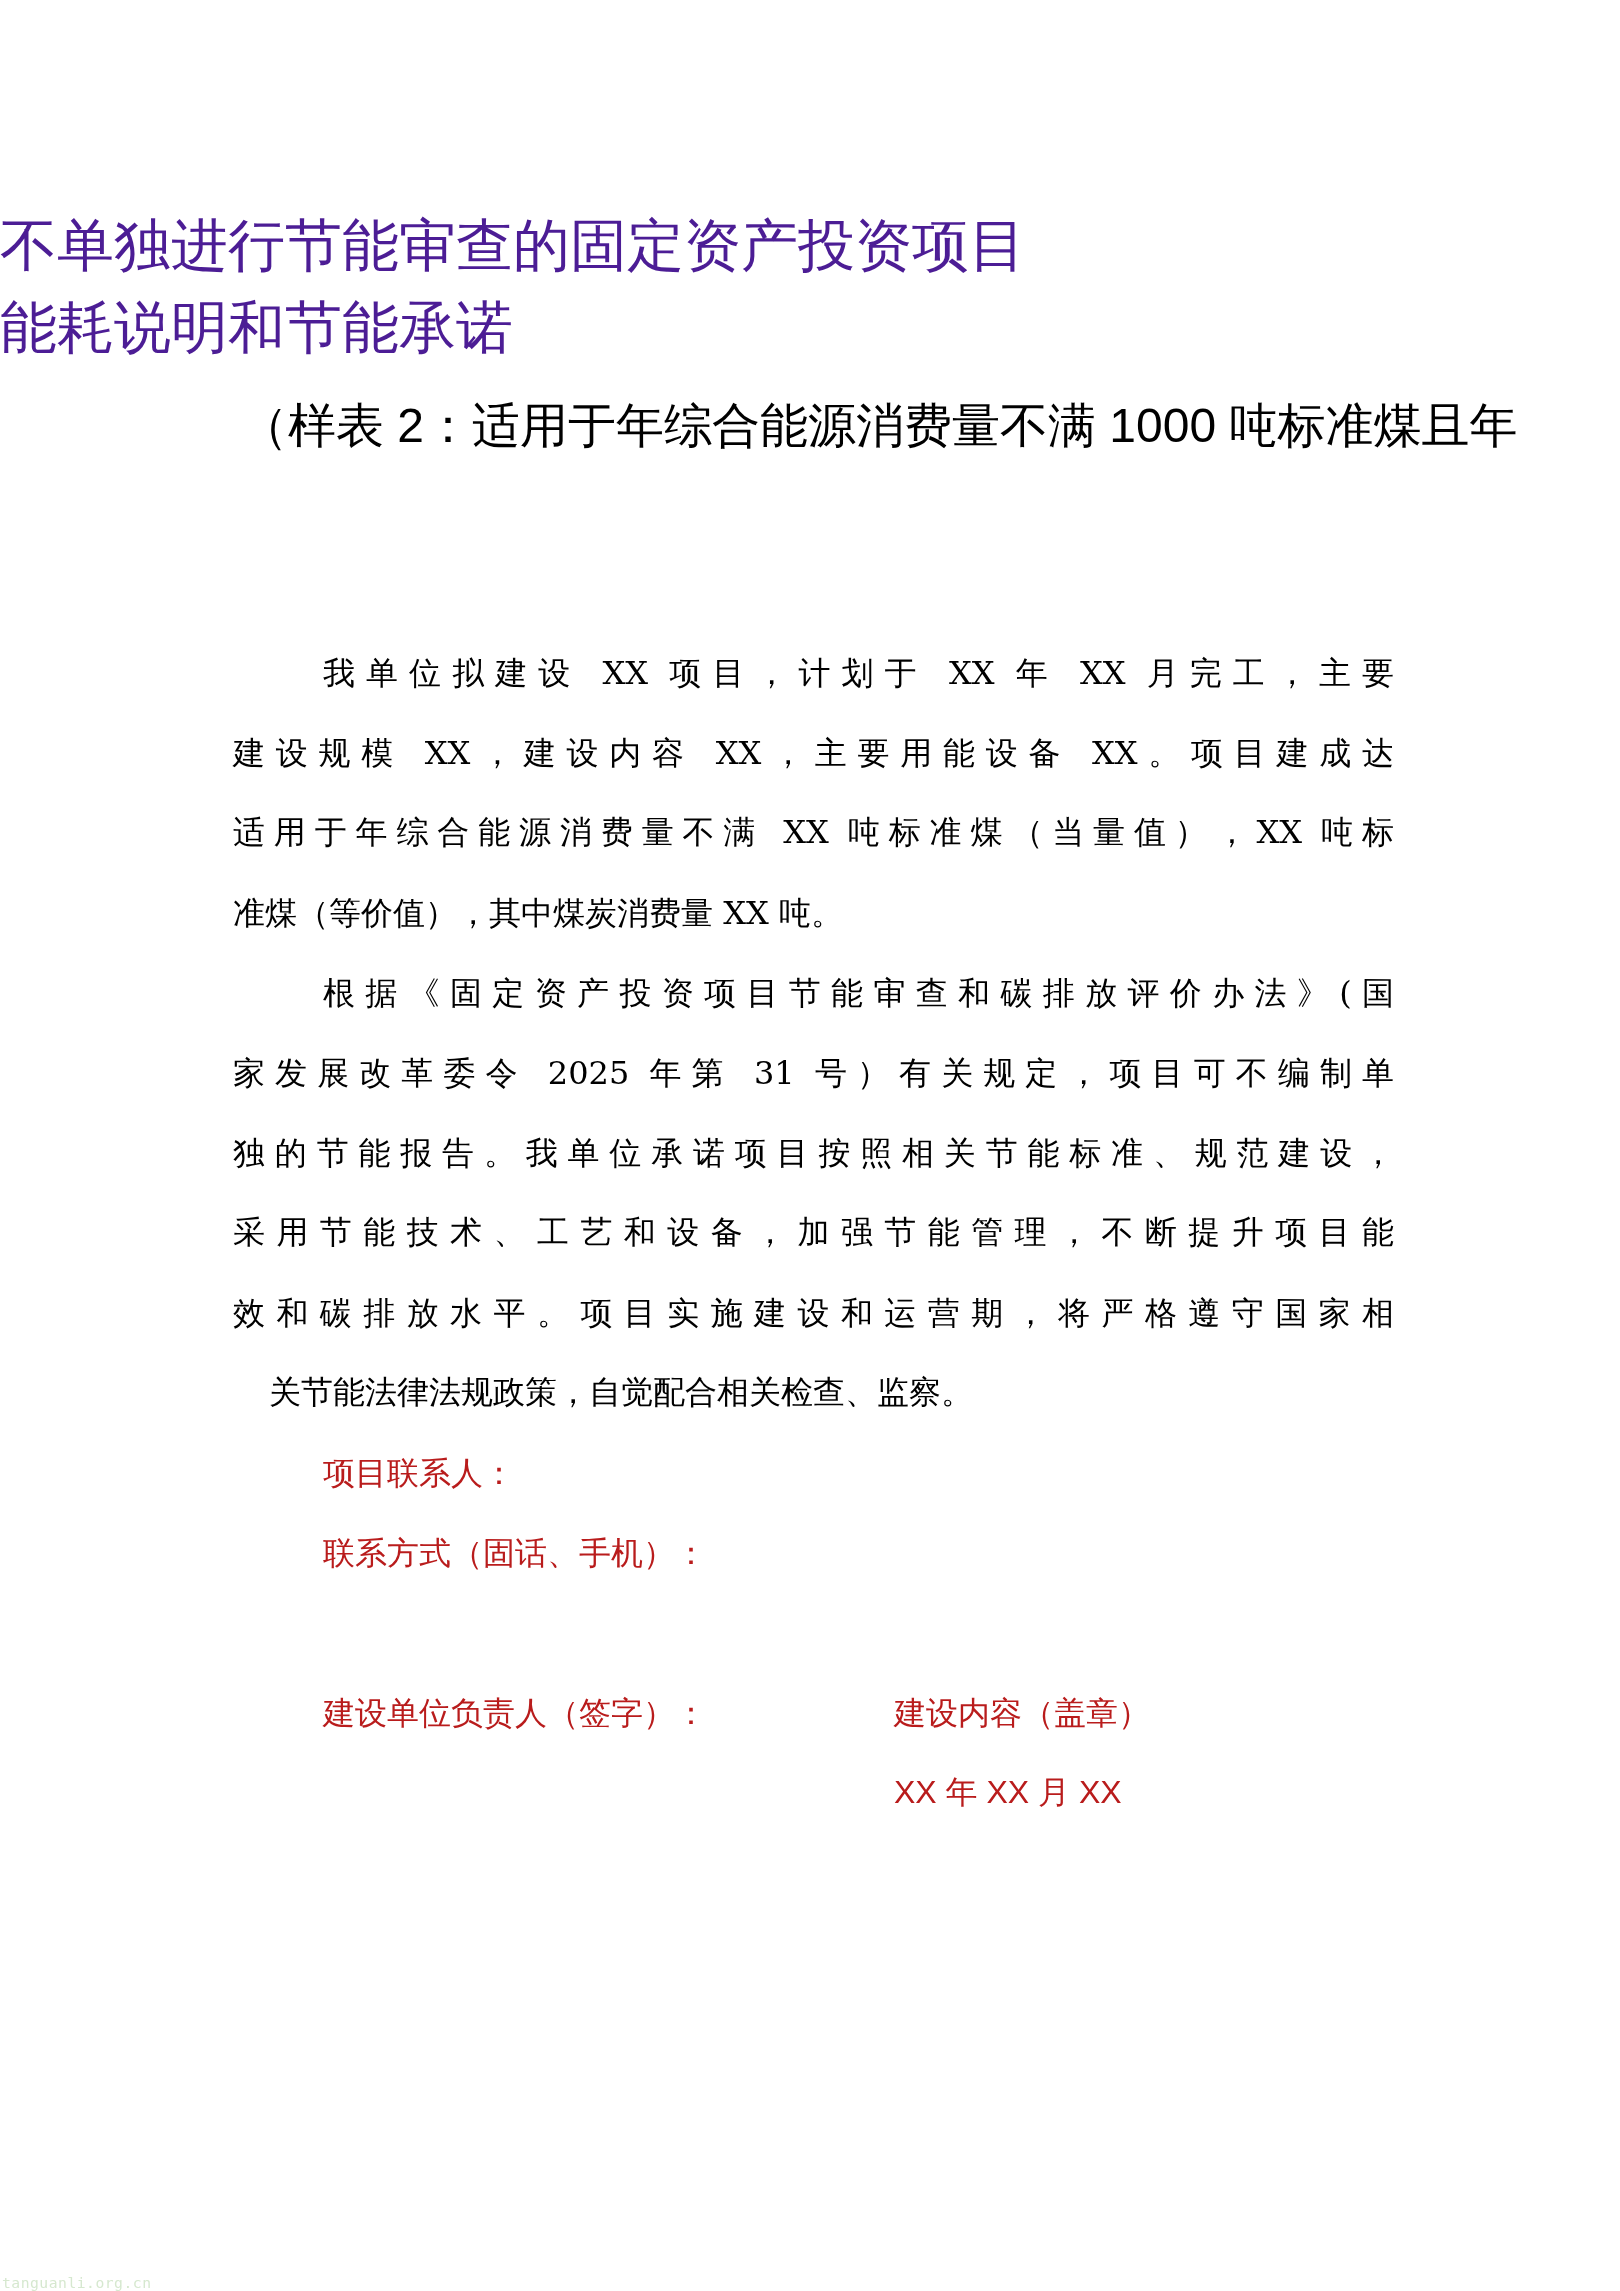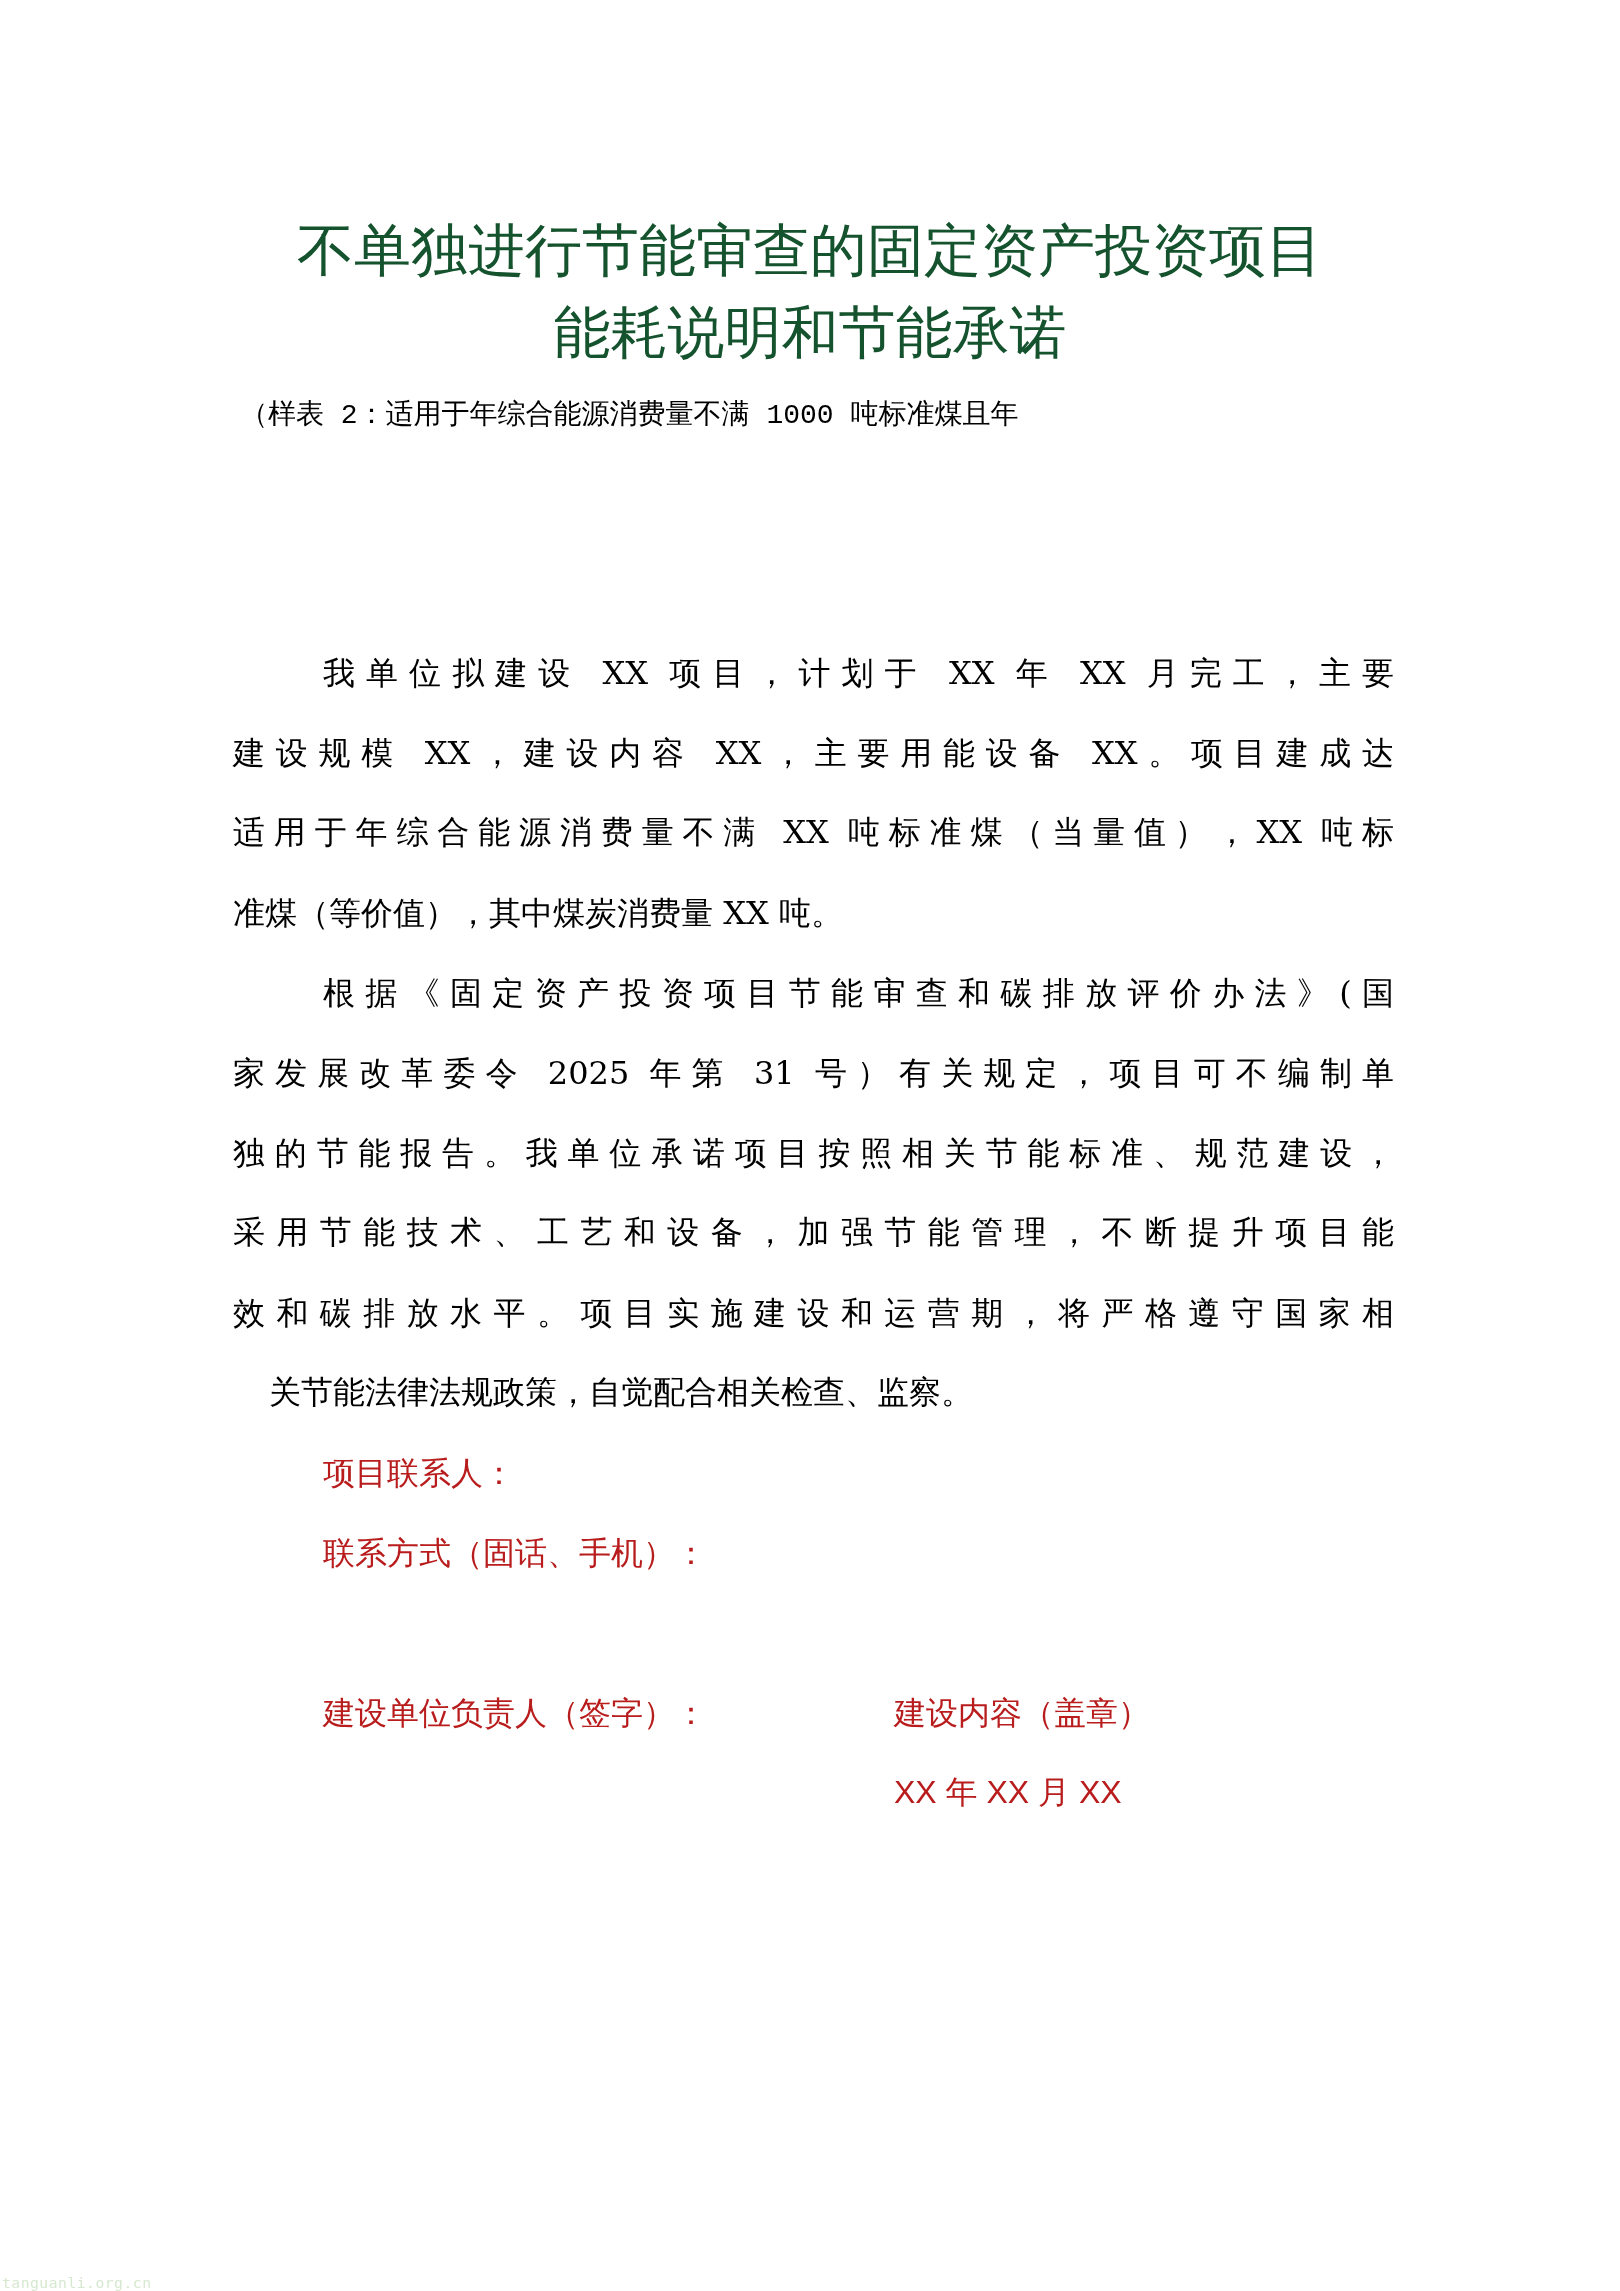--- a/index.html
+++ b/index.html
@@ -1,25 +1,25 @@
 <!DOCTYPE html>
 <html><head>
 <meta charset="utf-8">
 <style>
   html, body { margin: 0; padding: 0; background: #ffffff; }
   body { width: 1620px; height: 2292px; position: relative; overflow: hidden; }
   .page { position: absolute; left: 0; top: 0; width: 1620px; height: 2292px; background: #ffffff; }
   .title {
-    position: absolute; left: 0; width: 1620px; text-align: center;
-    font-family: Liberation Serif, serif;
-    font-size: 57px; color: #14532d; line-height: 1; letter-spacing: 0px;
+    position: absolute; left: 0; width: 1620px; text-align: left;
+    font-family: Liberation Mono, monospace;
+    font-size: 57px; color: #4c1d95; line-height: 1; letter-spacing: 0px;
   }
   .subtitle {
-    position: absolute; font-family: Liberation Mono, monospace;
-    font-size: 28px; color: #000; line-height: 1; white-space: nowrap;
+    position: absolute; font-family: Liberation Sans, sans-serif;
+    font-size: 48px; color: #000; line-height: 1; white-space: nowrap;
   }
   .body-line {
     position: absolute; left: 233px; width: 1161px;
     font-family: "DejaVu Serif", "Liberation Serif", serif;
     font-size: 32px; color: #000; line-height: 1; white-space: nowrap;
     text-align: justify; text-align-last: justify;
   }
   .body-line.last { text-align-last: left; }
   .indent { left: 323px; width: 1071px; }
   .plain {

